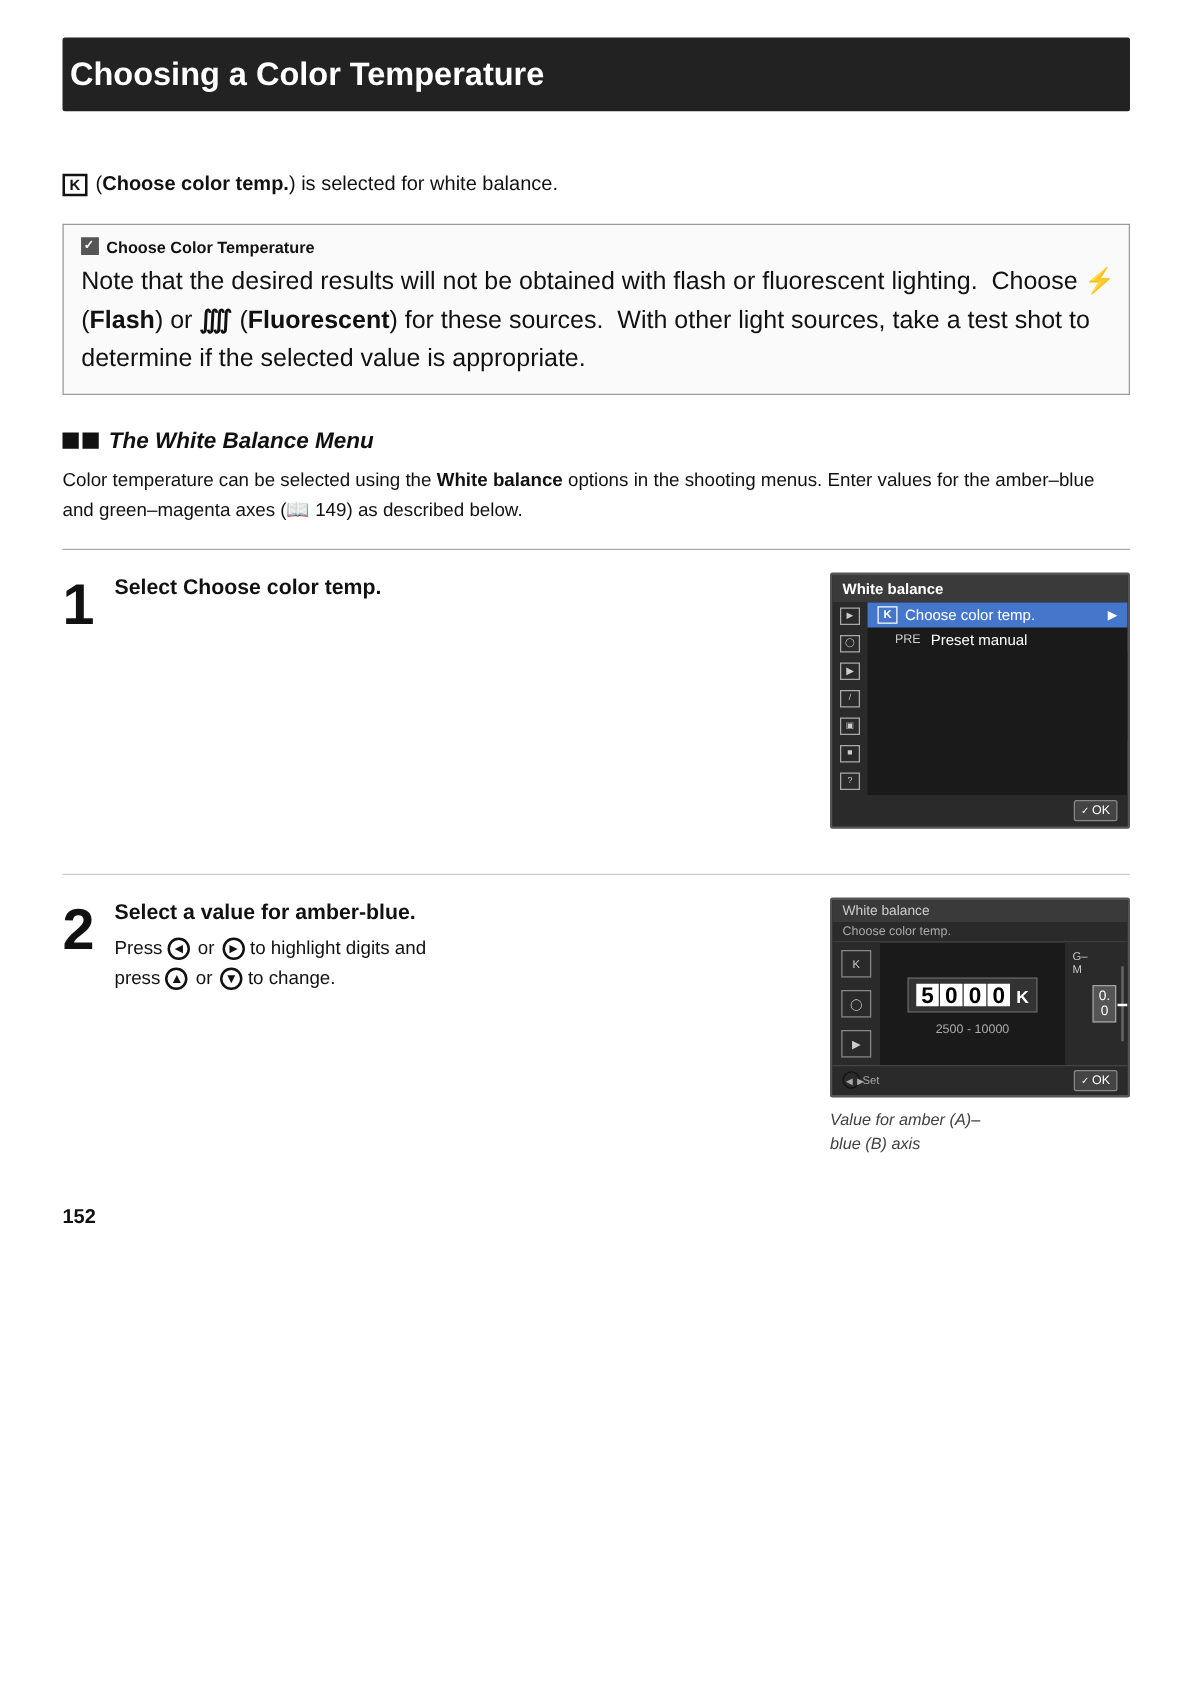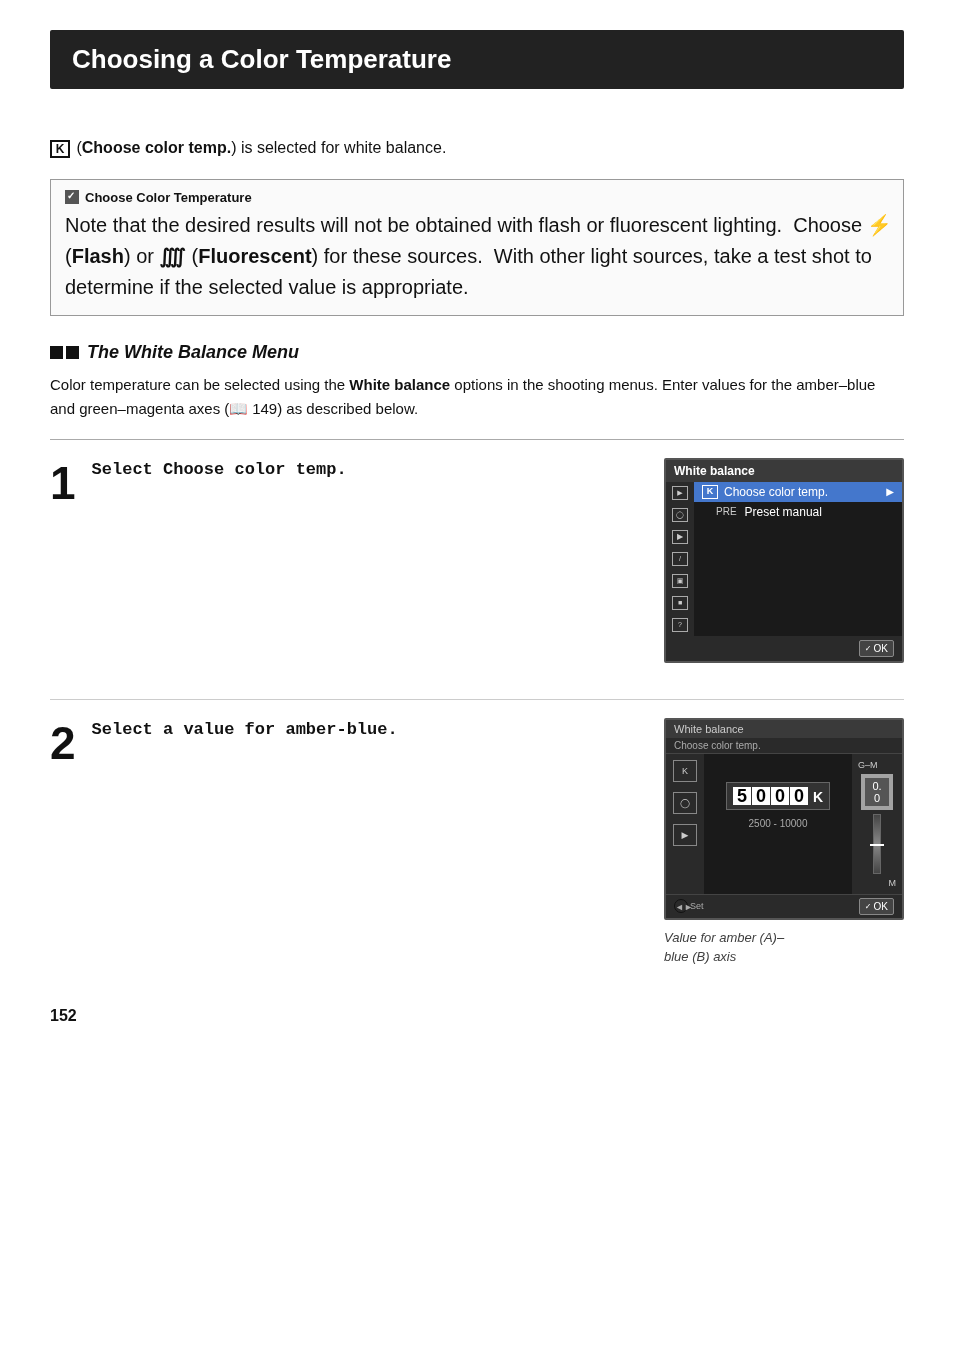--- a/index.html
+++ b/index.html
@@ -12,21 +12,21 @@
       color: #111;
       padding: 30px 50px 40px 50px;
     }
 
     
     .page-title {
       background: #222;
       color: #fff;
       font-size: 26px;
       font-weight: bold;
-      padding: 14px 22px;
+      padding: 14px 6px;
       margin-bottom: 22px;
       border-radius: 2px;
     }
 
     .intro-text {
       font-size: 16px;
       line-height: 1.55;
       margin-bottom: 18px;
     }
 
@@ -140,21 +140,20 @@
 
     .step-content {
       overflow: hidden;
     }
 
     .step-title {
       font-size: 17px;
       font-weight: bold;
       margin-bottom: 6px;
       line-height: 1.4;
-      font-family: Liberation Mono, monospace;
     }
 
     .step-body {
       font-size: 15px;
       line-height: 1.6;
     }
 
     
     .camera-screen {
       border: 2px solid #555;
@@ -309,35 +308,35 @@
     .cs2-range {
       color: #aaa;
       font-size: 10px;
     }
 
     .cs2-right {
       width: 50px;
       background: #2a2a2a;
       padding: 6px 4px;
       display: flex;
-      flex-direction: column;
+      flex-direction: row;
       align-items: center;
       gap: 4px;
     }
 
     .cs2-gm-label {
       color: #ccc;
       font-size: 9px;
       align-self: flex-start;
       margin-left: 2px;
     }
 
     .cs2-gm-value {
       background: #555;
-      border: 4px solid #a3a3a3;
+      border: 1px solid #a3a3a3;
       color: #fff;
       font-size: 11px;
       padding: 2px 4px;
       width: 32px;
       text-align: center;
     }
 
     .cs2-gm-m {
       color: #ccc;
       font-size: 9px;
@@ -516,20 +515,32 @@
 <hr class="step-divider">
 
 <div class="step">
   <div class="step-left">
     <div style="display:flex; align-items: flex-start; gap: 10px;">
       <span class="step-number">2</span>
       <div class="step-content">
         <div class="step-title">
           Select a value for amber-blue.
         </div>
+        <div class="step-body">
+          Press
+          <span class="nav-circle-arrow">◄</span>
+          <span style="margin:0 2px;">or</span>
+          <span class="nav-circle-arrow">►</span>
+          to highlight digits and<br>
+          press
+          <span class="nav-circle-arrow">▲</span>
+          <span style="margin:0 2px;">or</span>
+          <span class="nav-circle-arrow">▼</span>
+          <span>to</span> change.
+        </div>
       </div>
     </div>
   </div>
   <div class="step-right">
     <div class="camera-screen2">
       <div class="cs2-title">White balance</div>
       <div style="background:#2a2a2a; padding: 2px 8px; font-size:10px; color:#aaa; border-bottom:1px solid #444;">Choose color temp.</div>
       <div class="cs2-body">
 
         <div class="cs2-left">

